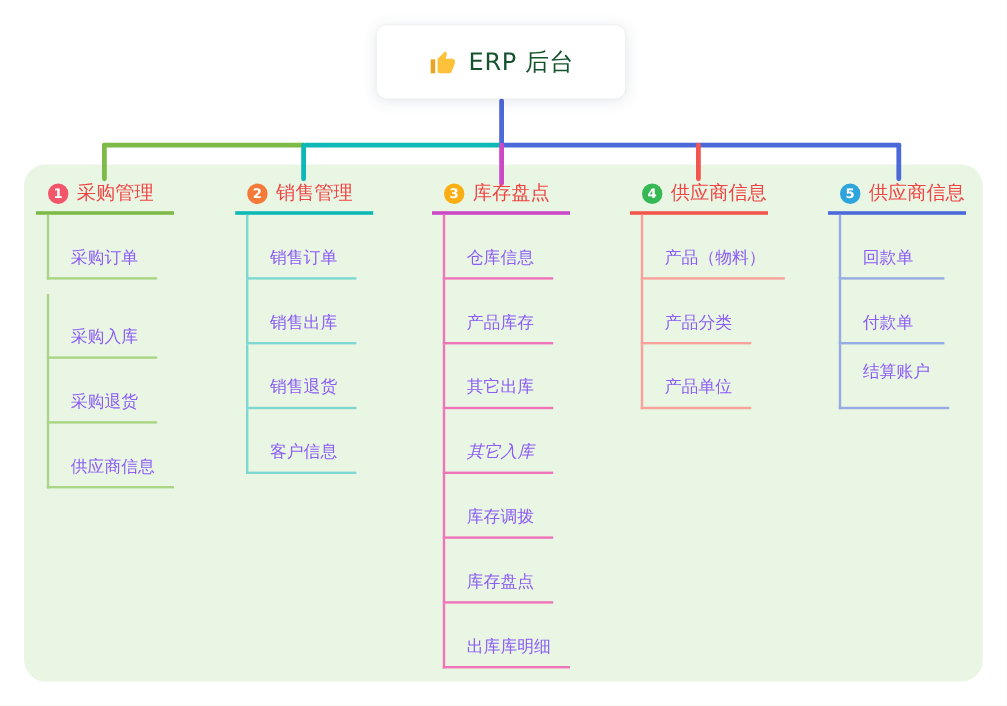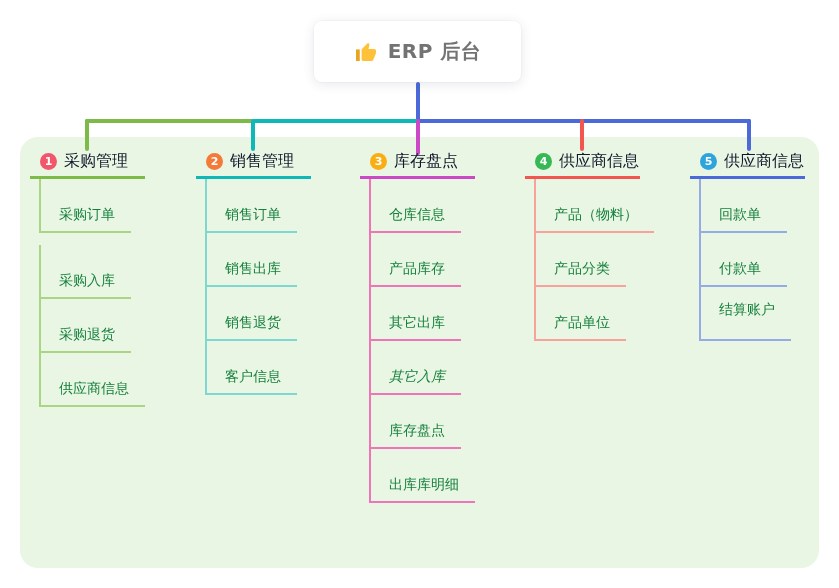--- a/index.html
+++ b/index.html
@@ -11,21 +11,21 @@
 
   
   .root-node{
     position:absolute;left:314px;top:21px;width:207px;height:61px;
     background:#ffffff;border-radius:8px;
     box-shadow:0 2px 12px rgba(40,60,90,.12), 0 0 0 1px rgba(0,0,0,.02);
     display:flex;align-items:center;justify-content:center;gap:10px;
     z-index:3;
   }
   .root-node .root-title{
-    font-size:20px;font-weight:700;color:#737373;letter-spacing:.5px;
+    font-size:20px;font-weight:400;color:#14532d;letter-spacing:.5px;
   }
   .thumb-icon{width:24px;height:24px;display:block;}
 
   
   .panel{
     position:absolute;left:20px;top:137px;width:799px;height:431px;
     border-radius:18px;z-index:0;
   }
 
   
@@ -41,32 +41,32 @@
 
   .branch-title{
     display:flex;align-items:center;height:30px;padding-left:10px;gap:7px;
     border-bottom:3px solid #000;cursor:default;
   }
   .branch-badge{
     width:17px;height:17px;border-radius:50%;flex:0 0 17px;
     color:#ffffff;font-size:11px;line-height:17px;text-align:center;font-weight:600;
   }
   .branch-label{
-    font-size:16px;font-weight:500;color:#0f172a;white-space:nowrap;
+    font-size:16px;font-weight:500;color:#ef4444;white-space:nowrap;
   }
 
   .branch-items{display:flex;flex-direction:column;align-items:flex-start;}
   .branch-item{
     box-sizing:border-box;height:54px;margin-left:9px;
     display:flex;align-items:flex-end;
     padding:0 16px 7px 18px;width:max-content;min-width:88px;
     border-left:2px solid #000;border-bottom:2px solid #000;
   }
   .item-label{
-    font-size:14px;color:#15803d;white-space:nowrap;
+    font-size:14px;color:#8b5cf6;white-space:nowrap;
   }
 </style>
 </head>
 <body>
 
 <div class="stage">
 
   <div class="panel" style="background: rgb(234, 246, 228);"></div>
 
   <div class="seg" id="seg-trunk" style="left: 416px; top: 82px; width: 4px; height: 41px; background: rgb(75, 105, 217);"></div>
@@ -142,20 +142,23 @@
           <div class="branch-item" style="border-left-color: rgb(239, 116, 186); border-bottom-color: rgb(239, 116, 186);">
             <span class="item-label">产品库存</span>
           </div>
           <div class="branch-item" style="border-left-color: rgb(239, 116, 186); border-bottom-color: rgb(239, 116, 186);">
             <span class="item-label">其它出库</span>
           </div>
           <div class="branch-item" style="border-left-color: rgb(239, 116, 186); border-bottom-color: rgb(239, 116, 186); font-style: italic;">
             <span class="item-label">其它入库</span>
           </div>
           <div class="branch-item" style="border-left-color: rgb(239, 116, 186); border-bottom-color: rgb(239, 116, 186);">
+            <span class="item-label">库存调拨</span>
+          </div>
+          <div class="branch-item" style="border-left-color: rgb(239, 116, 186); border-bottom-color: rgb(239, 116, 186);">
             <span class="item-label">库存盘点</span>
           </div>
           <div class="branch-item" style="border-left-color: rgb(239, 116, 186); border-bottom-color: rgb(239, 116, 186); text-align: center;">
             <span class="item-label">出库库明细</span>
           </div>
         </div>
   </div>
 
   <div class="branch branch-3">
     <div class="branch-title" style="border-bottom-color: rgb(242, 86, 79);">

